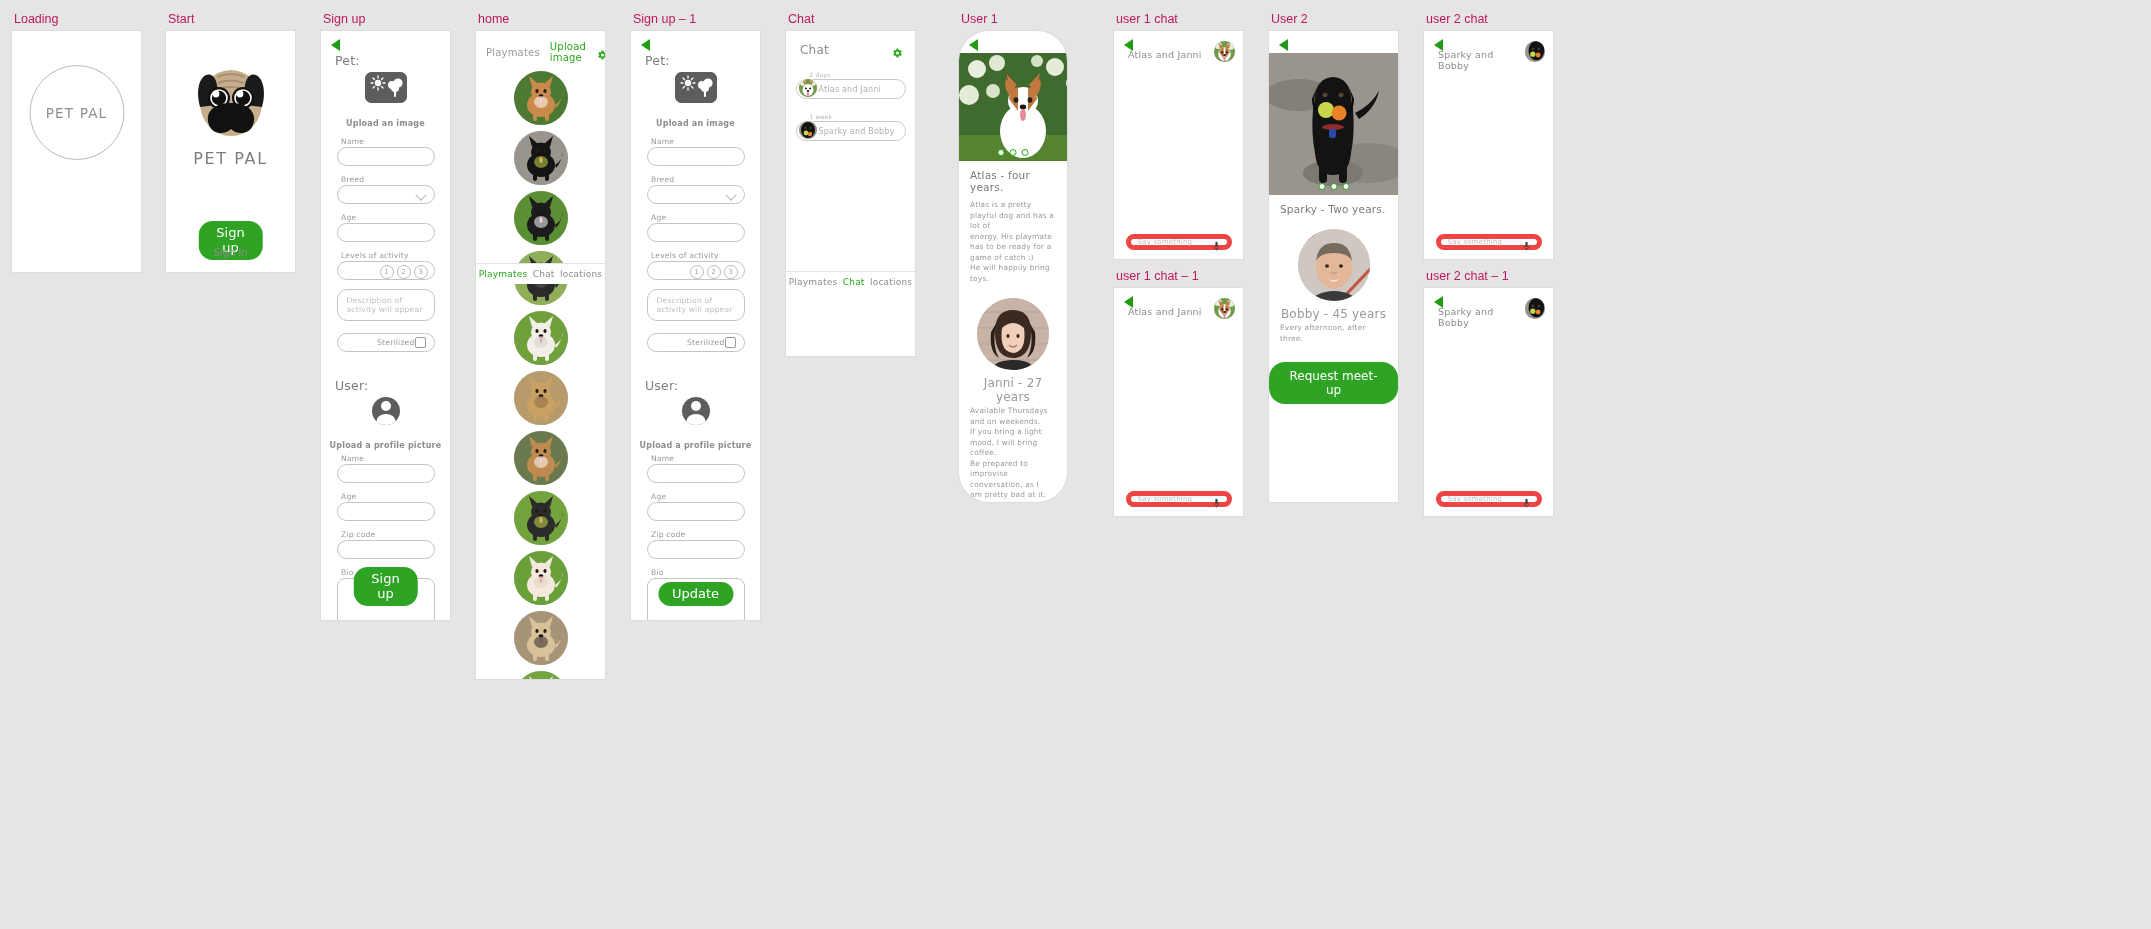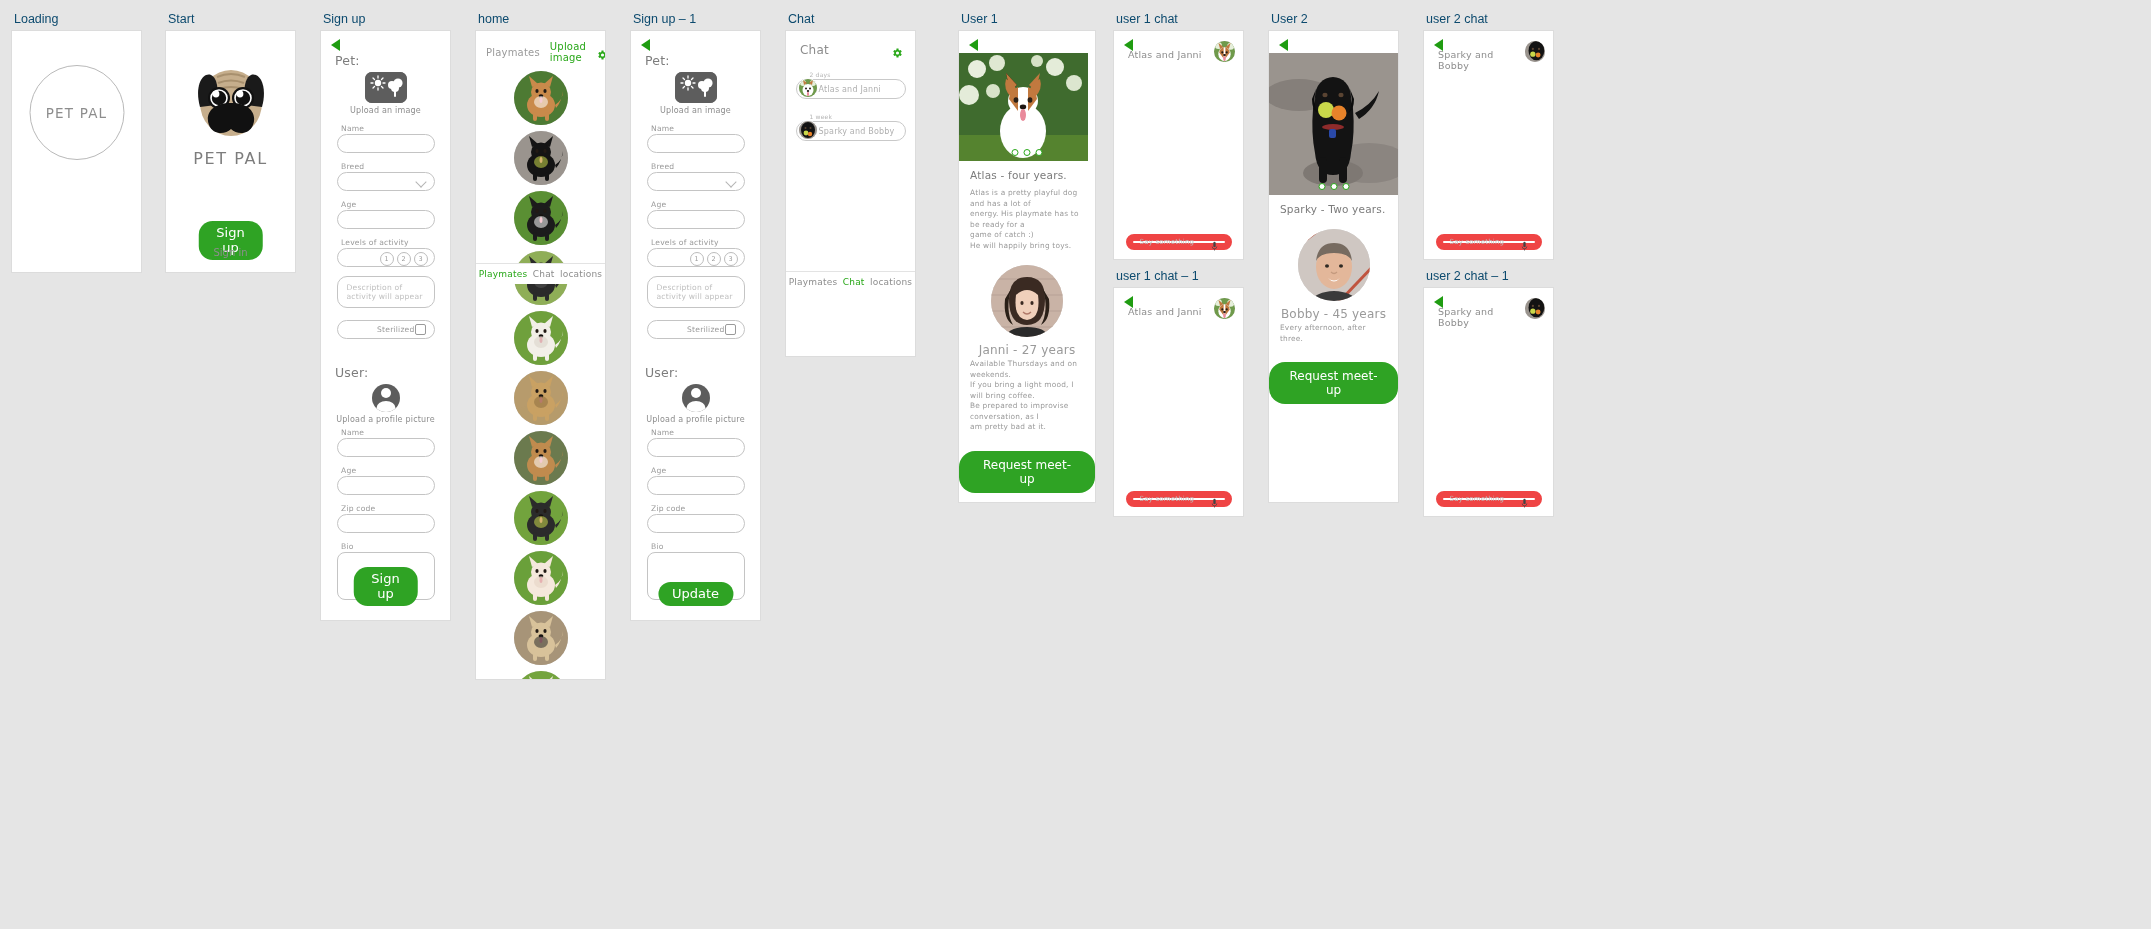--- a/index.html
+++ b/index.html
@@ -7,21 +7,21 @@
     width:2151px;height:929px;
     background:#e5e5e5;
     font-family:"DejaVu Sans", sans-serif;
     overflow:hidden;
     position:relative;
   }
   .board{position:absolute;inset:0;}
   .group{position:absolute;}
   .group-title{
     font-family:"Liberation Sans", sans-serif;
-    font-size:12.5px;color:#0c4a6e;
+    font-size:12.5px;color:#be185d;
     margin:0 0 5px 2px;line-height:14px;white-space:nowrap;
   }
   .screen{
     background:#fff;
     box-sizing:border-box;
     position:relative;
     overflow:hidden;
     box-shadow:0 0 0 1px #dcdcdc;
   }
   
@@ -56,21 +56,21 @@
   .back-arrow{
     position:absolute;left:10px;top:8px;width:0;height:0;
     border-top:6px solid transparent;border-bottom:6px solid transparent;
     border-right:9px solid #1f9c11;cursor:pointer;
   }
   .sec-head{font-size:12.5px;color:#7d7d7d;margin:22px 0 0 14px;}
   .upload-tile{
     width:42px;height:31px;border-radius:7px;background:#5d5d5d;
     margin:4px auto 0;position:relative;
   }
-  .upload-cap{font-size:8px;color:#8d8d8d;text-align:center;margin-top:3px;}
+  .upload-cap{font-size:8px;color:#8d8d8d;text-align:center;margin-top:16px;font-weight:bold;}
   .field-label{font-size:7.6px;color:#9a9a9a;margin:9px 0 1px 20px;}
   .pill{
     margin:0 auto;width:98px;height:19px;border:1px solid #c4c4c4;border-radius:10px;
     background:#fff;box-sizing:border-box;position:relative;
   }
   .pill input{
     border:none;outline:none;width:100%;height:100%;background:transparent;
     font-size:8px;color:#8d8d8d;padding:0 8px;box-sizing:border-box;
     font-family:"DejaVu Sans", sans-serif;
   }
@@ -148,21 +148,21 @@
     display:block;margin:18px auto 12px;background:#2fa324;color:#fff;border:none;border-radius:16px;
     font-size:12px;padding:7px 20px;cursor:pointer;font-family:"DejaVu Sans", sans-serif;
   }
 
   
   .thread-head{display:flex;align-items:flex-start;justify-content:space-between;padding:18px 8px 0 14px;}
   .thread-title{font-size:9.5px;color:#8d8d8d;}
   .thread-av{width:21px;height:21px;border-radius:50%;overflow:hidden;background:#ccc;margin-top:-8px;}
   .say-wrap{position:absolute;left:0;right:0;bottom:9px;display:flex;justify-content:center;}
   .say-bar{
-    width:106px;height:16px;border:7px solid #ef4444;border-radius:9px;
+    width:106px;height:16px;border:5px solid #ef4444;border-radius:9px;
     display:flex;align-items:center;justify-content:space-between;padding:0 7px;box-sizing:border-box;
   }
   .say-bar .ph{font-size:7px;color:#bdbdbd;}
   .mic{width:7px;height:11px;}
 </style>
 </head>
 <body>
 
 <div class="board">
 
@@ -621,21 +621,21 @@
       <div class="tabbar" id="chat-tabbar" style="top:240px;">
           <span class="hand ">Playmates</span>
           <span class="hand on">Chat</span>
           <span class="hand ">locations</span>
         </div>
     </div>
   </div>
 
   <div class="group" style="left:959px;top:12px;">
     <div class="group-title">User 1</div>
-    <div class="screen" style="width:136px;height:471px;">
+    <div class="screen" style="width:108px;height:471px;border-radius:30px;">
       <div class="back-arrow"></div>
       <div class="prof-hero" style="margin-top:22px;">
         <svg viewBox="0 0 129 108" preserveAspectRatio="none" width="129" height="108">
           <rect width="129" height="108" fill="#3f6b2e"></rect>
           <circle cx="18" cy="16" r="9" fill="#e8eedd"></circle>
             <circle cx="38" cy="10" r="8" fill="#dfe8d2"></circle>
           <circle cx="10" cy="42" r="10" fill="#e4ecd9"></circle>
             <circle cx="34" cy="38" r="7" fill="#d8e3c9"></circle>
           <circle cx="96" cy="14" r="9" fill="#e4ecd9"></circle>
             <circle cx="115" cy="30" r="8" fill="#dce6cf"></circle>

